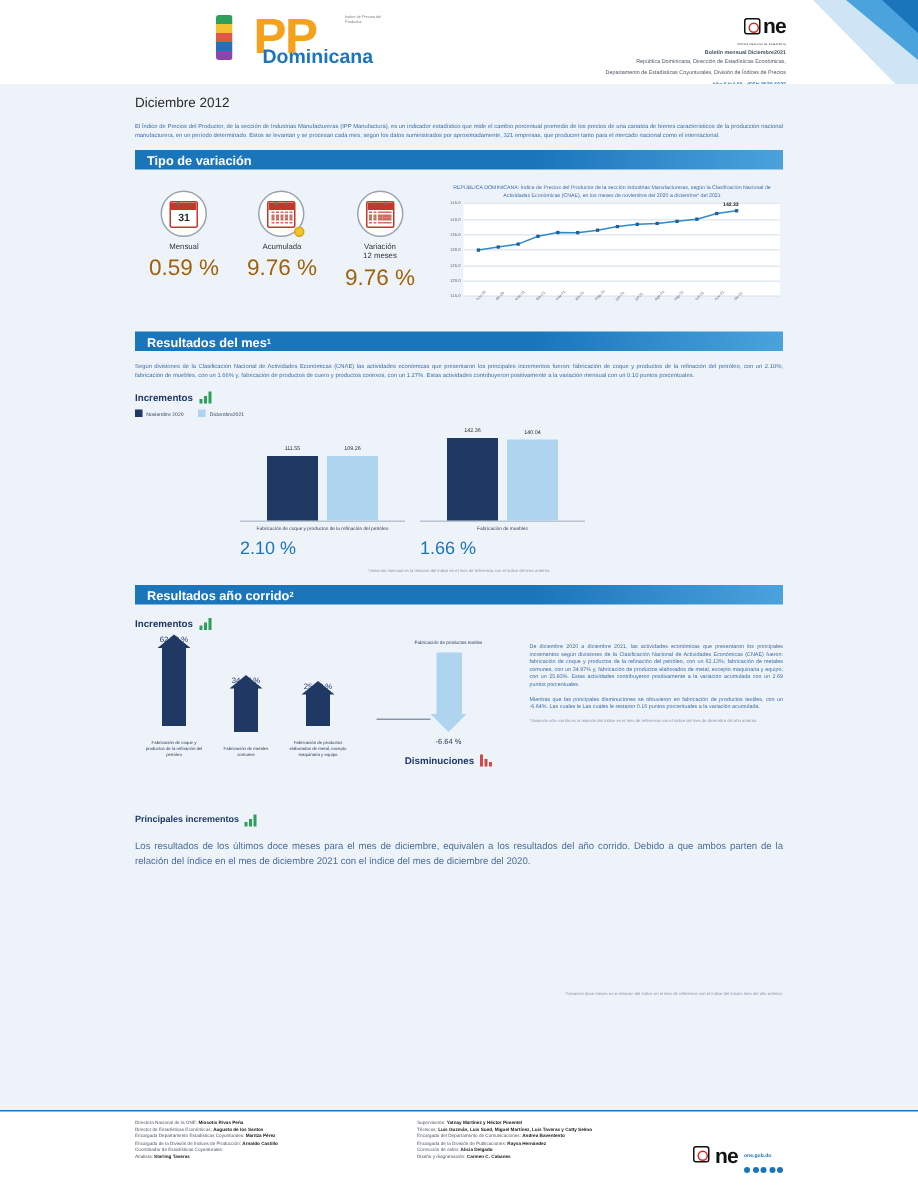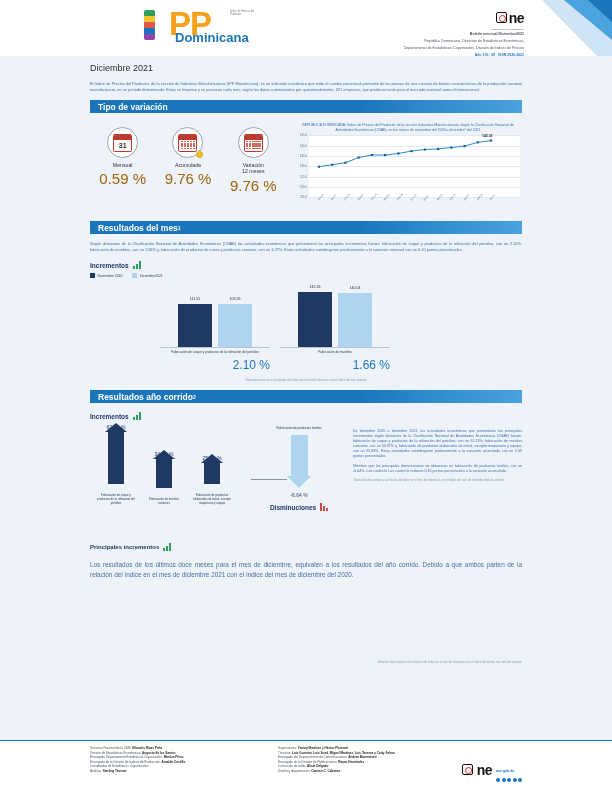--- a/index.html
+++ b/index.html
@@ -171,21 +171,21 @@
   .bars-area { position: relative; height: 92px; margin-top: 2px; }
   .group { position: absolute; bottom: 0; }
   .gbars { display: flex; align-items: flex-end; gap: 6px; height: 62px; justify-content: center; }
   .bar { width: 34px; position: relative; }
   .bar span {
     position: absolute; top: -7px; left: 0; right: 0; text-align: center;
     font-size: 3.6px; color: #2b2b2b;
   }
   .bar-base { border-top: .8px solid #b9c4d2; margin-top: 0; }
   .glabel { font-size: 3.2px; line-height: 4px; color: #2b3b55; text-align: center; margin-top: 2.5px; }
-  .gpct { font-size: 12px; color: #1b75bb; text-align: right; margin-top: 4px; }
+  .gpct { font-size: 12px; color: #1b75bb; text-align: left; margin-top: 4px; }
   .footnote { font-size: 2.8px; color: #8a97a6; margin-top: 6px; text-align: center; }
   .footnote-r { font-size: 2.8px; color: #8a97a6; margin-top: 4px; }
 
   
   .ac-row { display: flex; margin-top: 7px; gap: 6px; }
   .ac-left { width: 155px; position: relative; height: 108px; }
   .arrows { display: flex; align-items: flex-end; gap: 8px; height: 78px; padding-left: 6px; }
   .arrow-col { width: 40px; text-align: center; }
   .arr-val { font-size: 5.2px; color: #1f3864; margin-bottom: 1.5px; }
   .arrow-up {
@@ -276,21 +276,21 @@
         <b>Boletín mensual Diciembre2021</b>
       </div>
       <div class="one-lines">República Dominicana, Dirección de Estadísticas Económicas,</div>
       <div class="one-lines">Departamento de Estadísticas Coyunturales, División de Índices de Precios</div>
       <div class="one-issn">Año 5 N.º 59 · ISSN 2520-5623</div>
     </div>
   </div>
 
   <div class="body-wrap">
 
-    <div class="month-title">Diciembre 2021</div>
+    <div class="month-title">Diciembre 2012</div>
     <div class="intro">El Índice de Precios del Productor, de la sección de Industrias Manufactureras (IPP Manufactura), es un indicador estadístico que mide el cambio porcentual promedio de los precios de una canasta de bienes característicos de la producción nacional manufacturera, en un período determinado. Estos se levantan y se procesan cada mes, según los datos suministrados por aproximadamente, 321 empresas, que producen tanto para el mercado nacional como el internacional.</div>
 
     <div class="section-bar">
       <span>Tipo de variación</span>
     </div>
 
     <div class="tipo-row">
       <div class="tipo-left">
         <div class="kpis">
           <div class="kpi">

